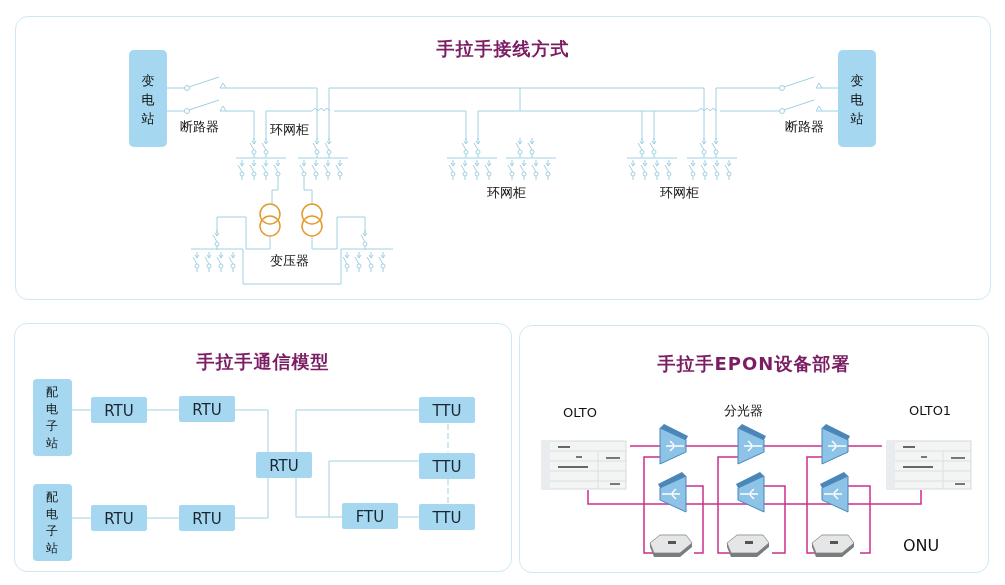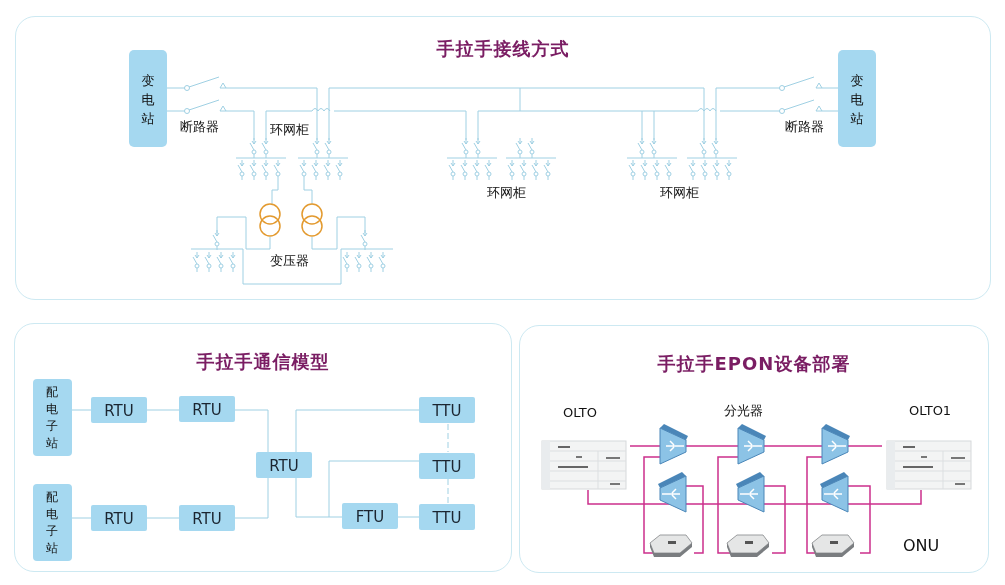--- a/index.html
+++ b/index.html
@@ -1,17 +1,17 @@
 <!DOCTYPE html>
 <html><head>
 <meta charset="utf-8">
 <style>
   html, body { margin: 0; padding: 0; background: #ffffff; }
   body { width: 1005px; height: 585px; position: relative; overflow: hidden; font-family: "DejaVu Sans", sans-serif; }
-  .panel { position: absolute; border: 1.5px solid #cde9f2; border-radius: 20px; background: #ffffff; box-sizing: border-box; }
+  .panel { position: absolute; border: 1.5px solid #cde9f2; border-radius: 13px; background: #ffffff; box-sizing: border-box; }
   .title { position: absolute; left: 0; right: 0; text-align: center; color: #7a1d63; font-weight: bold; font-size: 18px; letter-spacing: 1px; }
   svg { position: absolute; left: 0; top: 0; overflow: visible; }
   .lbl { font-family: "DejaVu Sans", sans-serif; fill: #111; }
   .boxtxt { font-family: "DejaVu Sans", sans-serif; fill: #1b2530; }
 </style>
 </head>
 <body>
 
 <div class="panel" style="left:15px; top:16px; width:976px; height:284px;">
   <div class="title" style="top:20px;">手拉手接线方式</div>

